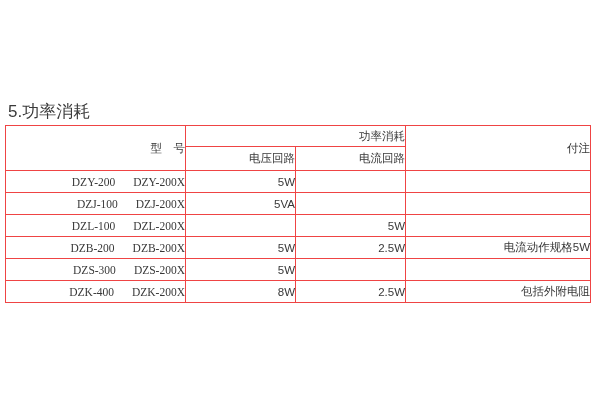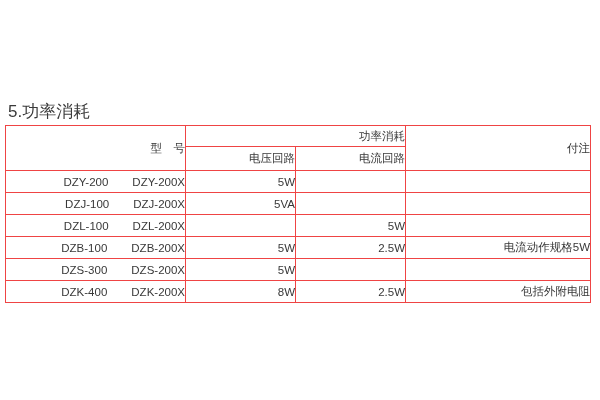--- a/index.html
+++ b/index.html
@@ -40,22 +40,23 @@
     vertical-align: middle;
     padding: 0;
     overflow: hidden;
     white-space: nowrap;
   }
   .spec-table tr.hdr-top    { height: 21px; }
   .spec-table tr.hdr-sub    { height: 24px; }
   .spec-table tr.data-row   { height: 22px; }
   .model-pair {
     display: inline-flex;
-    gap: 24px;
+    gap: 18px;
     justify-content: center;
+    font-family: Liberation Serif, serif;
   }
 </style>
 </head>
 <body>
 
 <div class="section-title">5.功率消耗</div>
 
 <table class="spec-table">
   <colgroup>
     <col style="width:180px">
@@ -106,21 +107,21 @@
         </span>
       </td>
       <td></td>
       <td>5W</td>
       <td></td>
     </tr>
 
     <tr class="data-row">
       <td>
         <span class="model-pair">
-          <span>DZB-100</span>
+          <span>DZB-200</span>
           <span>DZB-200X</span>
         </span>
       </td>
       <td>5W</td>
       <td>2.5W</td>
       <td>电流动作规格5W</td>
     </tr>
 
     <tr class="data-row">
       <td>

